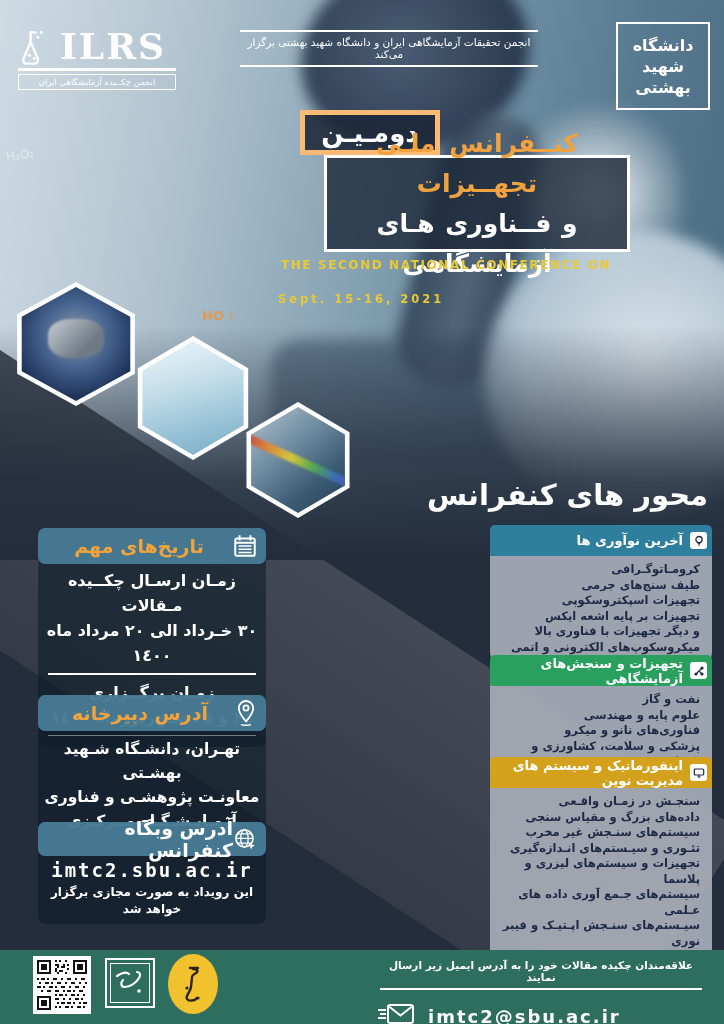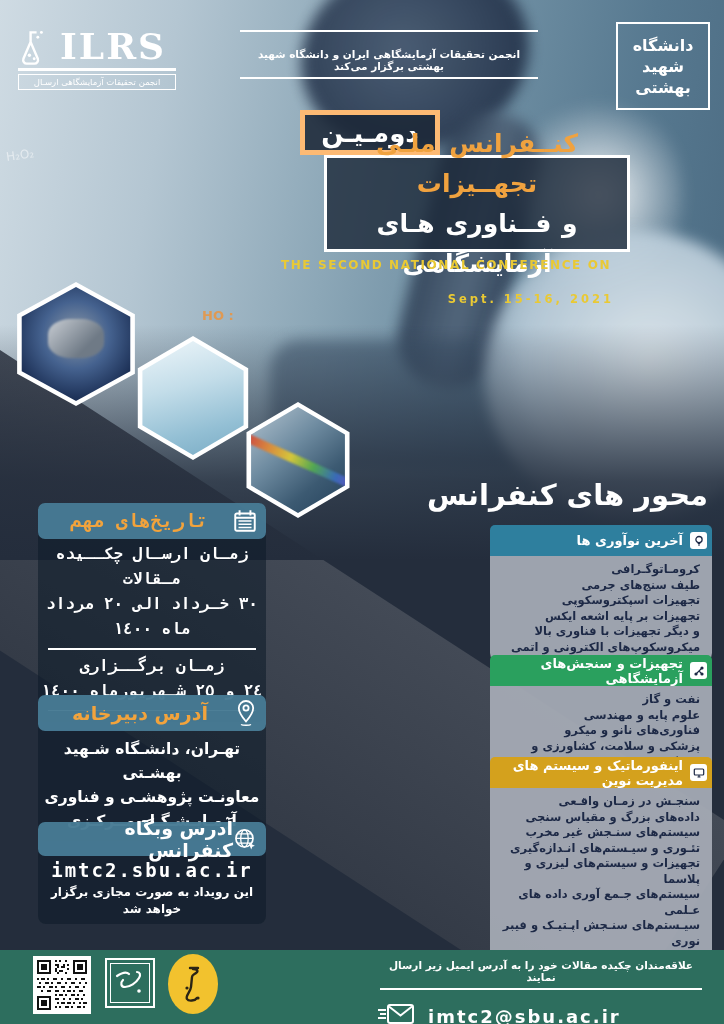--- a/index.html
+++ b/index.html
@@ -26,21 +26,21 @@
   .wedge{position:absolute;left:-80px;top:298px;width:980px;height:252px;
     background:linear-gradient(180deg,#434a56,#343b47);transform:rotate(33deg);transform-origin:0 0;}
   .decor-formula{position:absolute;left:6px;top:148px;color:rgba(255,255,255,.5);
     font-size:12px;transform:rotate(-8deg);}
   .decor-ho{position:absolute;left:202px;top:308px;color:rgba(234,148,64,.85);
     font-weight:bold;font-size:13px;}
 
   
   .banner{position:absolute;left:240px;top:30px;width:298px;text-align:center;}
   .banner .rule{height:2px;background:#fff;}
-  .banner .txt{color:#fff;font-size:10.5px;font-weight:bold;padding:16px 0 5px;direction:rtl;}
+  .banner .txt{color:#fff;font-size:10.5px;font-weight:normal;padding:4px 0 5px;direction:rtl;}
 
   
   .ilrs{position:absolute;left:18px;top:26px;width:158px;color:#fff;}
   .ilrs-row{display:flex;align-items:flex-end;gap:12px;}
   .ilrs-acronym{font-family:"DejaVu Serif",serif;font-size:36px;font-weight:bold;letter-spacing:2px;line-height:40px;}
   .ilrs-rule{height:3px;background:#fff;margin:2px 0 3px;}
   .ilrs-sub{border:1px solid #fff;font-size:8.5px;text-align:center;padding:2px 4px;direction:rtl;}
 
   
   .sbu{position:absolute;right:14px;top:22px;width:94px;height:88px;border:2.5px solid #fff;
@@ -51,21 +51,21 @@
   .ordinal-box{position:absolute;left:300px;top:110px;width:140px;height:45px;border:5px solid #fdba74;
     background:rgba(28,40,56,.88);display:flex;align-items:center;justify-content:center;}
   .ordinal-box span{color:#fff;font-size:26px;font-weight:bold;direction:rtl;}
   .title-box{position:absolute;left:298px;top:155px;width:306px;height:97px;border:3px solid #fff;
     background:rgba(28,40,56,.8);display:flex;flex-direction:column;justify-content:center;
     text-align:center;direction:rtl;padding:2px 6px;margin-left:26px;}
   .title-fa1{color:#f0a23f;font-size:25px;font-weight:bold;line-height:40px;word-spacing:5px;}
   .title-fa2{color:#ffffff;font-size:25px;font-weight:bold;line-height:40px;word-spacing:2px;}
   .title-en{position:absolute;left:278px;top:257px;width:336px;text-align:center;
     color:#e9c934;font-weight:bold;font-size:12px;letter-spacing:1.6px;line-height:16px;}
-  .date-en{position:absolute;left:278px;top:292px;width:336px;text-align:right;
+  .date-en{position:absolute;left:278px;top:292px;width:336px;text-align:left;
     color:#e9c934;font-weight:bold;font-size:11.5px;letter-spacing:3px;}
 
   
   .hex{position:absolute;clip-path:polygon(50% 0%,96% 26%,96% 74%,50% 100%,4% 74%,4% 26%);background:#fff;}
   .hex-inner{position:absolute;left:5px;top:5px;right:5px;bottom:5px;
     clip-path:polygon(50% 0%,96% 26%,96% 74%,50% 100%,4% 74%,4% 26%);overflow:hidden;}
   .hex1{left:12px;top:282px;width:128px;height:124px;}
   .hex1 .hex-inner{background:radial-gradient(circle at 50% 42%,#8d9aa8 0%,#45628f 38%,#1d3157 72%,#101c33 100%);}
   .hex2{left:133px;top:336px;width:120px;height:124px;}
   .hex2 .hex-inner{background:linear-gradient(165deg,#eef6fa 0%,#c3dde9 40%,#93bfd4 75%,#79abc4 100%);}
@@ -78,21 +78,21 @@
 
   
   .lp{position:absolute;left:38px;width:228px;background:rgba(13,27,42,.58);border-radius:8px;padding-bottom:6px;}
   .lp-header{position:relative;height:36px;background:rgba(74,127,153,.92);border-radius:7px;
     display:flex;align-items:center;direction:rtl;padding:0 8px;}
   .lp-title{margin:0 auto;font-weight:bold;font-size:19px;}
   .lp-title.orange{color:#f2a33c;}
   .lp-title.white{color:#fff;}
   .lp-icon{flex:0 0 auto;line-height:0;}
   .lp-body{direction:rtl;text-align:center;color:#fff;font-weight:bold;}
-  .lp1{top:503px;font-family:Liberation Mono, monospace;}
+  .lp1{top:528px;}
   .lp1 .line{font-size:16px;line-height:25px;}
   .lp1 .line:first-child{margin-top:4px;}
   .divider{height:1.5px;background:#fff;margin:5px 10px;}
   .lp2{top:695px;}
   .lp2 .line{font-size:15.5px;line-height:24px;}
   .lp2 .lp-body{padding:6px 6px 2px;}
   .lp3{top:822px;}
   .lp3 .lp-header{height:34px;}
   .url{font-family:"DejaVu Sans Mono",monospace;font-size:19px;letter-spacing:2px;line-height:28px;direction:ltr;}
   .virtual-note{font-size:12px;line-height:17px;}
@@ -157,21 +157,21 @@
             <path d="M9 2h6M10 2v8l6 14a3 3 0 0 1-3 4H7a3 3 0 0 1-3-4l6-14V2" fill="none" stroke="#fff" stroke-width="2"></path>
             <circle cx="9" cy="21" r="1.4" fill="#fff"></circle>
             <circle cx="13" cy="24" r="1.2" fill="#fff"></circle>
             <circle cx="16" cy="6" r="1.2" fill="#fff"></circle>
             <circle cx="19" cy="2" r="1.2" fill="#fff"></circle>
           </svg>
       </span>
       <span class="ilrs-acronym">ILRS</span>
     </div>
     <div class="ilrs-rule"></div>
-    <div class="ilrs-sub">انجمن تحقیقات آزمایشگاهی ارسـال</div>
+    <div class="ilrs-sub">انجمن چکــیده آزمایشگاهی ایران</div>
   </div>
 
   <div class="sbu">
     <div class="sbu-text">دانشگاه شهید بهشتی</div>
   </div>
 
   <div class="ordinal-box">
     <span>دومـیـن</span>
   </div>
   <div class="title-box">

